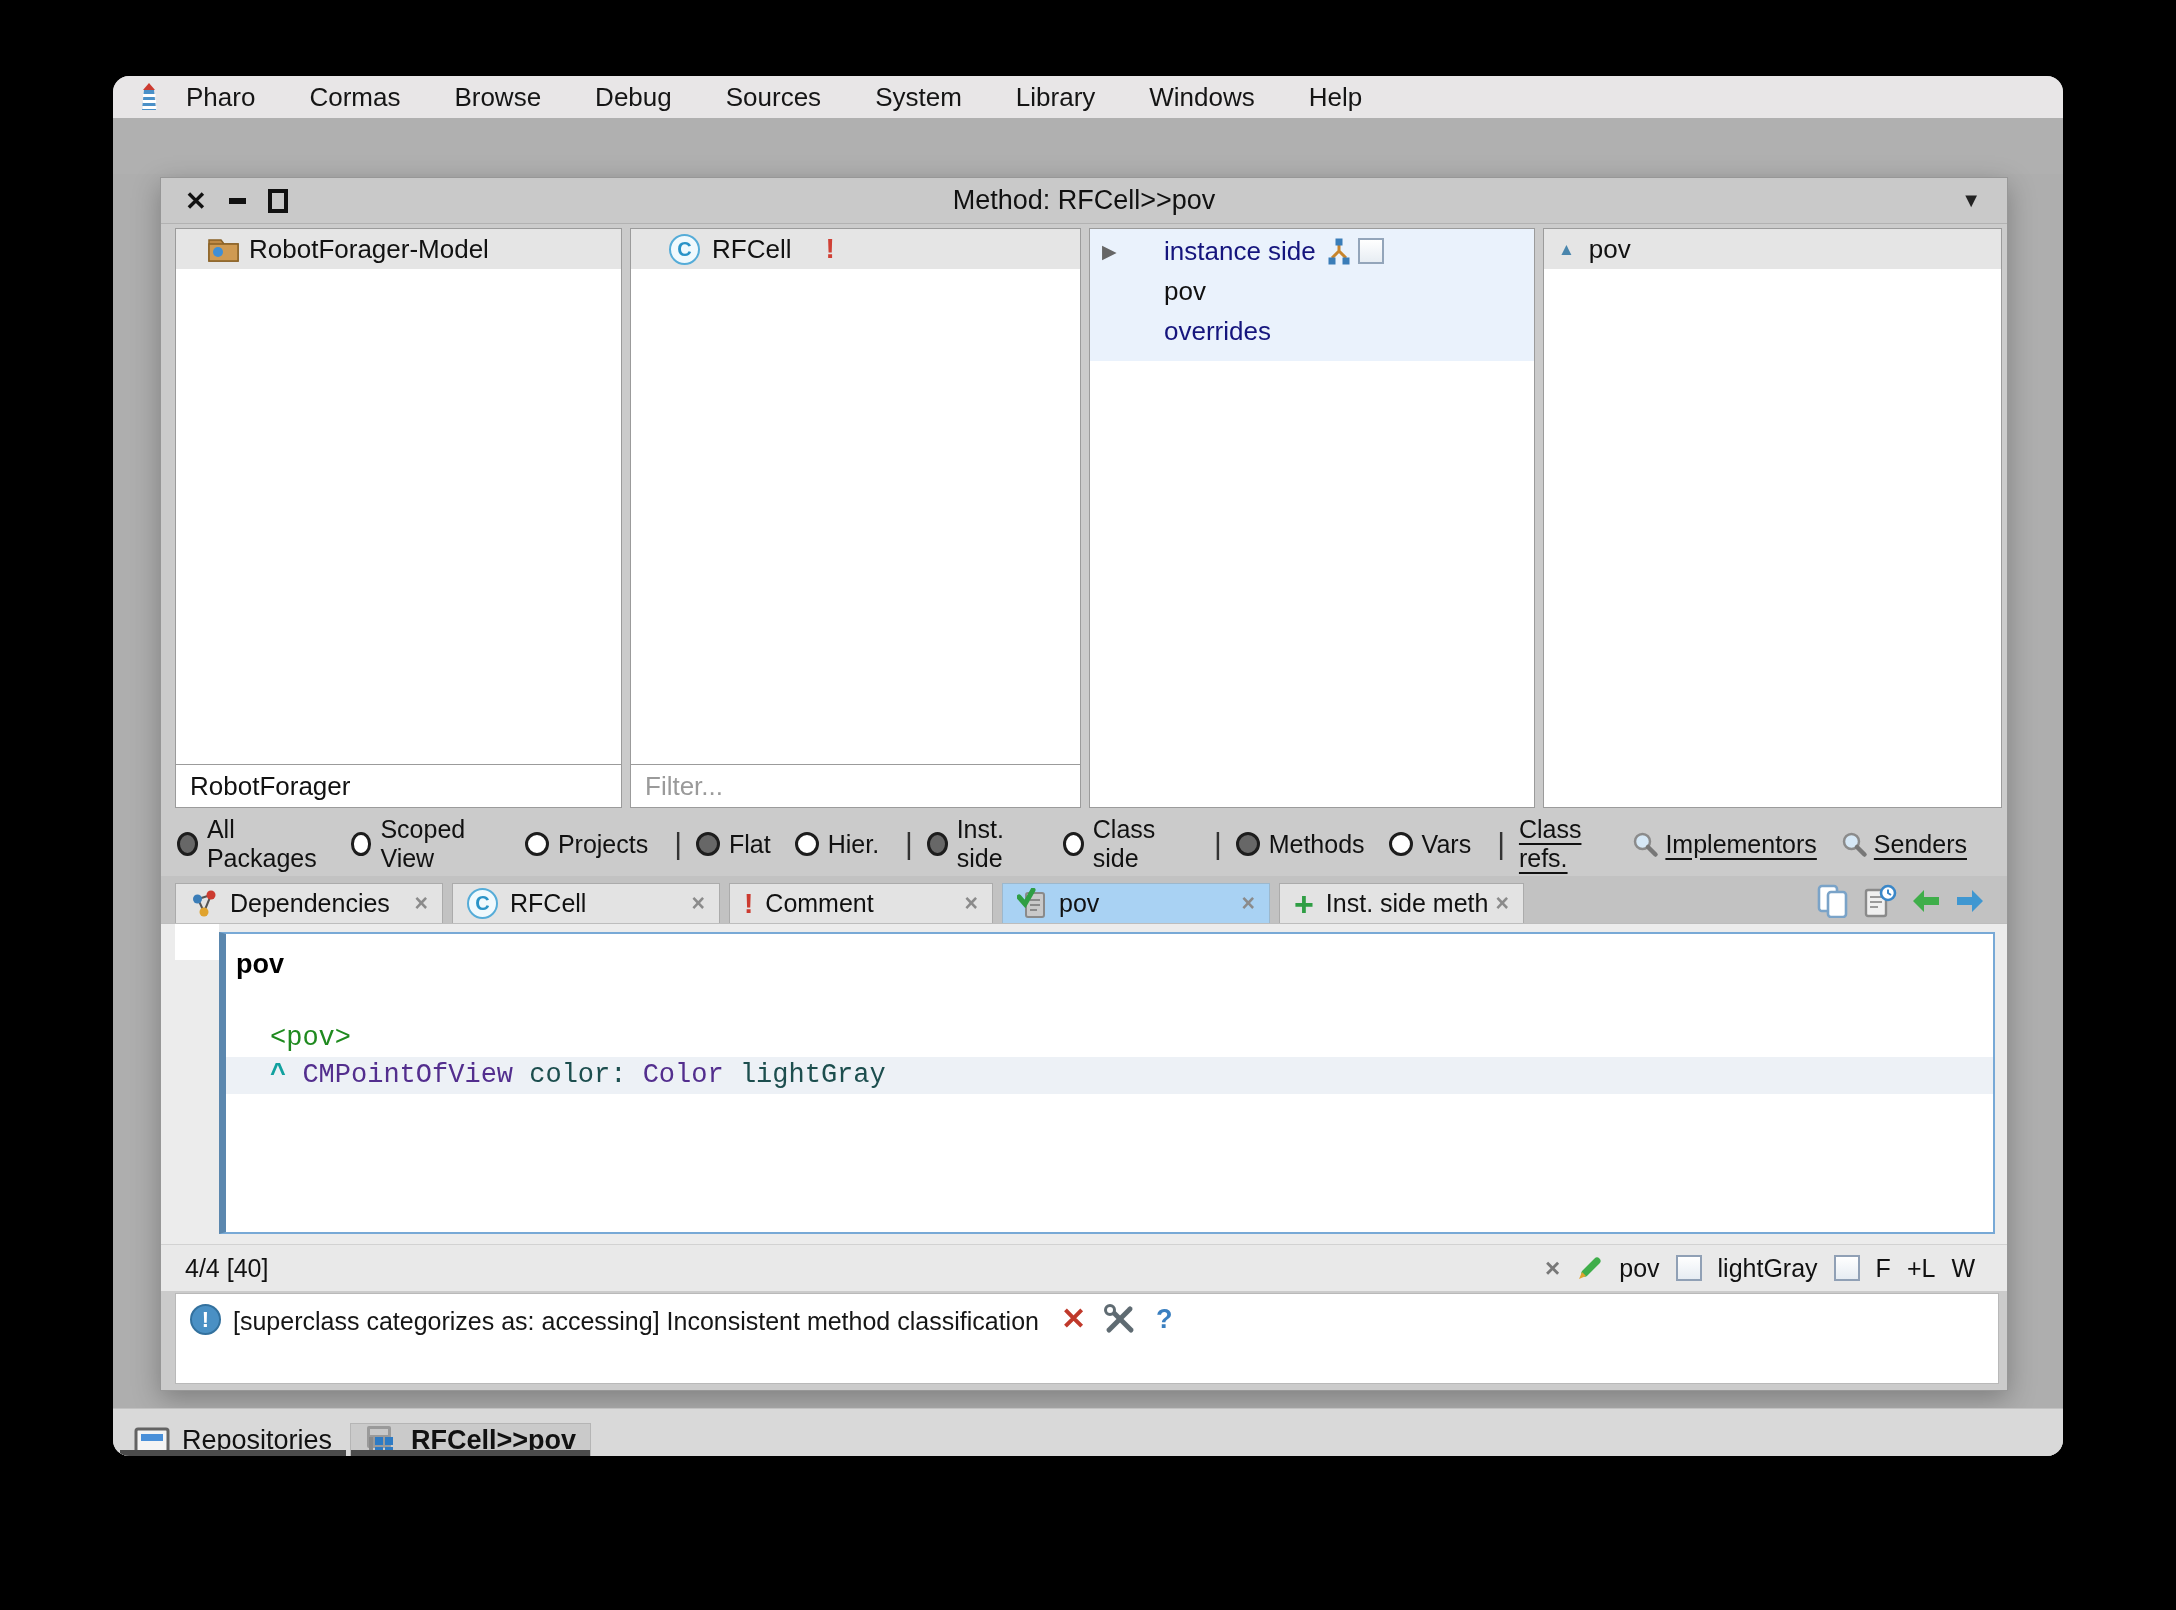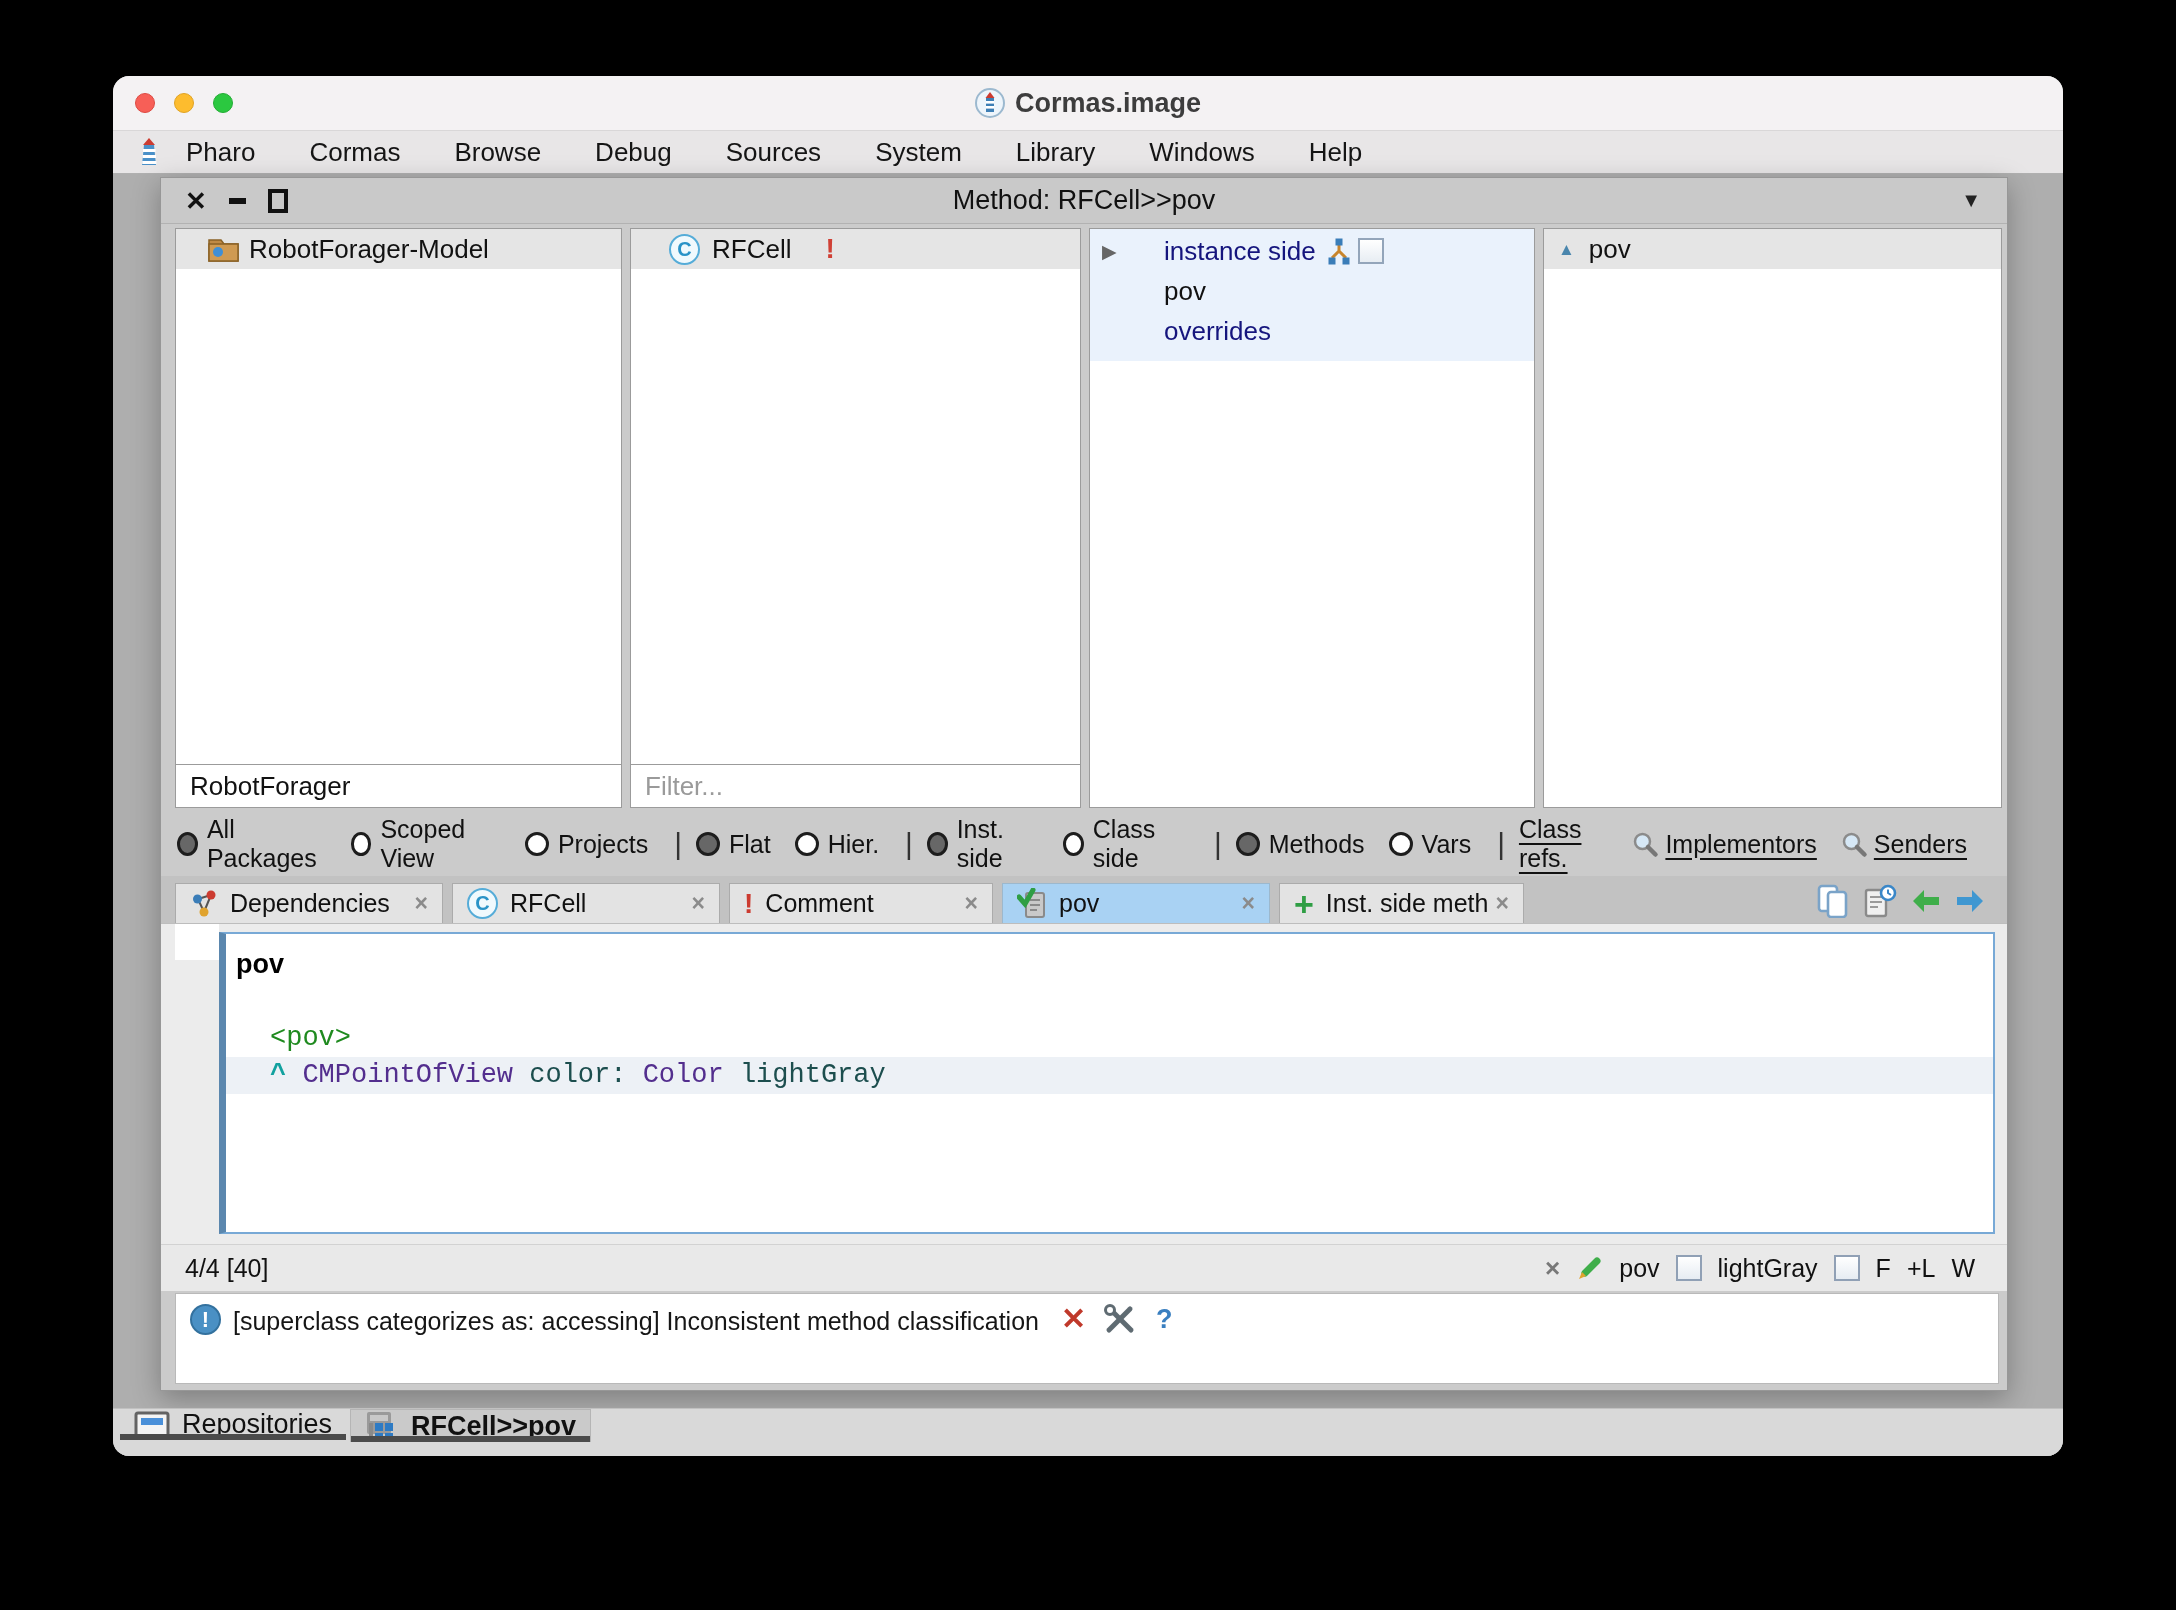--- a/index.html
+++ b/index.html
@@ -124,53 +124,34 @@
     font-size:25px; color:#161616; }
   .warn-ico { width:31px; height:31px; border-radius:50%; background:#4a90c4; color:#fff;
     font-weight:bold; font-size:22px; display:inline-flex; align-items:center; justify-content:center;
     border:2px solid #33719e; flex:0 0 31px; }
   .warn-x { color:#c0392b; font-weight:900; font-size:30px; line-height:1; margin-left:10px; }
   .warn-q { color:#3a7fc0; font-weight:bold; font-size:27px; margin-left:8px; }
   .warn-msg { line-height:34px; }
 
   
   .taskbar { position:absolute; left:0; right:0; bottom:0; height:48px; background:#d9d9d9;
-    border-top:1px solid #c1c1c1; display:flex; align-items:flex-start; padding-left:7px; }
+    border-top:1px solid #c1c1c1; display:flex; align-items:flex-end; padding-left:7px; }
   .task-btn { position:relative; display:flex; align-items:center; gap:12px; padding:0 14px;
     font-size:27px; color:#111; }
   .task-btn::after { content:""; position:absolute; left:0; right:0; bottom:0; height:6px; background:#4b4b4b; }
   .task-btn.active { background:#cacaca; border:1px solid #b5b5b5; border-bottom:none; font-weight:bold; }
   .task-btn + .task-btn { margin-left:4px; }
 
   svg { display:block; }
 </style>
 </head>
 <body>
 
 <div class="mac-window">
 
-  <div class="titlebar">
-    <div class="lights">
-      <span class="light red"></span>
-      <span class="light yellow"></span>
-      <span class="light green"></span>
-    </div>
-    <div class="mac-title">
-      <span>
-        <svg width="30" height="30" viewBox="0 0 30 30">
-          <circle cx="15" cy="15" r="14" fill="#eef5fb" stroke="#9cb9cf" stroke-width="2"></circle>
-          <polygon points="15,4 10.5,10 19.5,10" fill="#cc3b30"></polygon>
-          <rect x="11" y="10" width="8" height="14" fill="#3e7fb5"></rect>
-          <rect x="11" y="13" width="8" height="2.6" fill="#fff"></rect>
-          <rect x="11" y="18" width="8" height="2.6" fill="#fff"></rect>
-        </svg>
-      </span>
-      <span>Cormas.image</span>
-    </div>
-  </div>
 
   <div class="menubar">
     <span>
       <svg width="20" height="30" viewBox="0 0 20 30">
         <polygon points="10,1 16,8 4,8" fill="#cc3b30"></polygon>
         <polygon points="5,8 15,8 17,28 3,28" fill="#4a90c8"></polygon>
         <rect x="4" y="12" width="12.5" height="3" fill="#fff"></rect>
         <rect x="3.6" y="18" width="13.4" height="3" fill="#fff"></rect>
         <rect x="3.2" y="24" width="14.2" height="3" fill="#fff"></rect>
       </svg>

